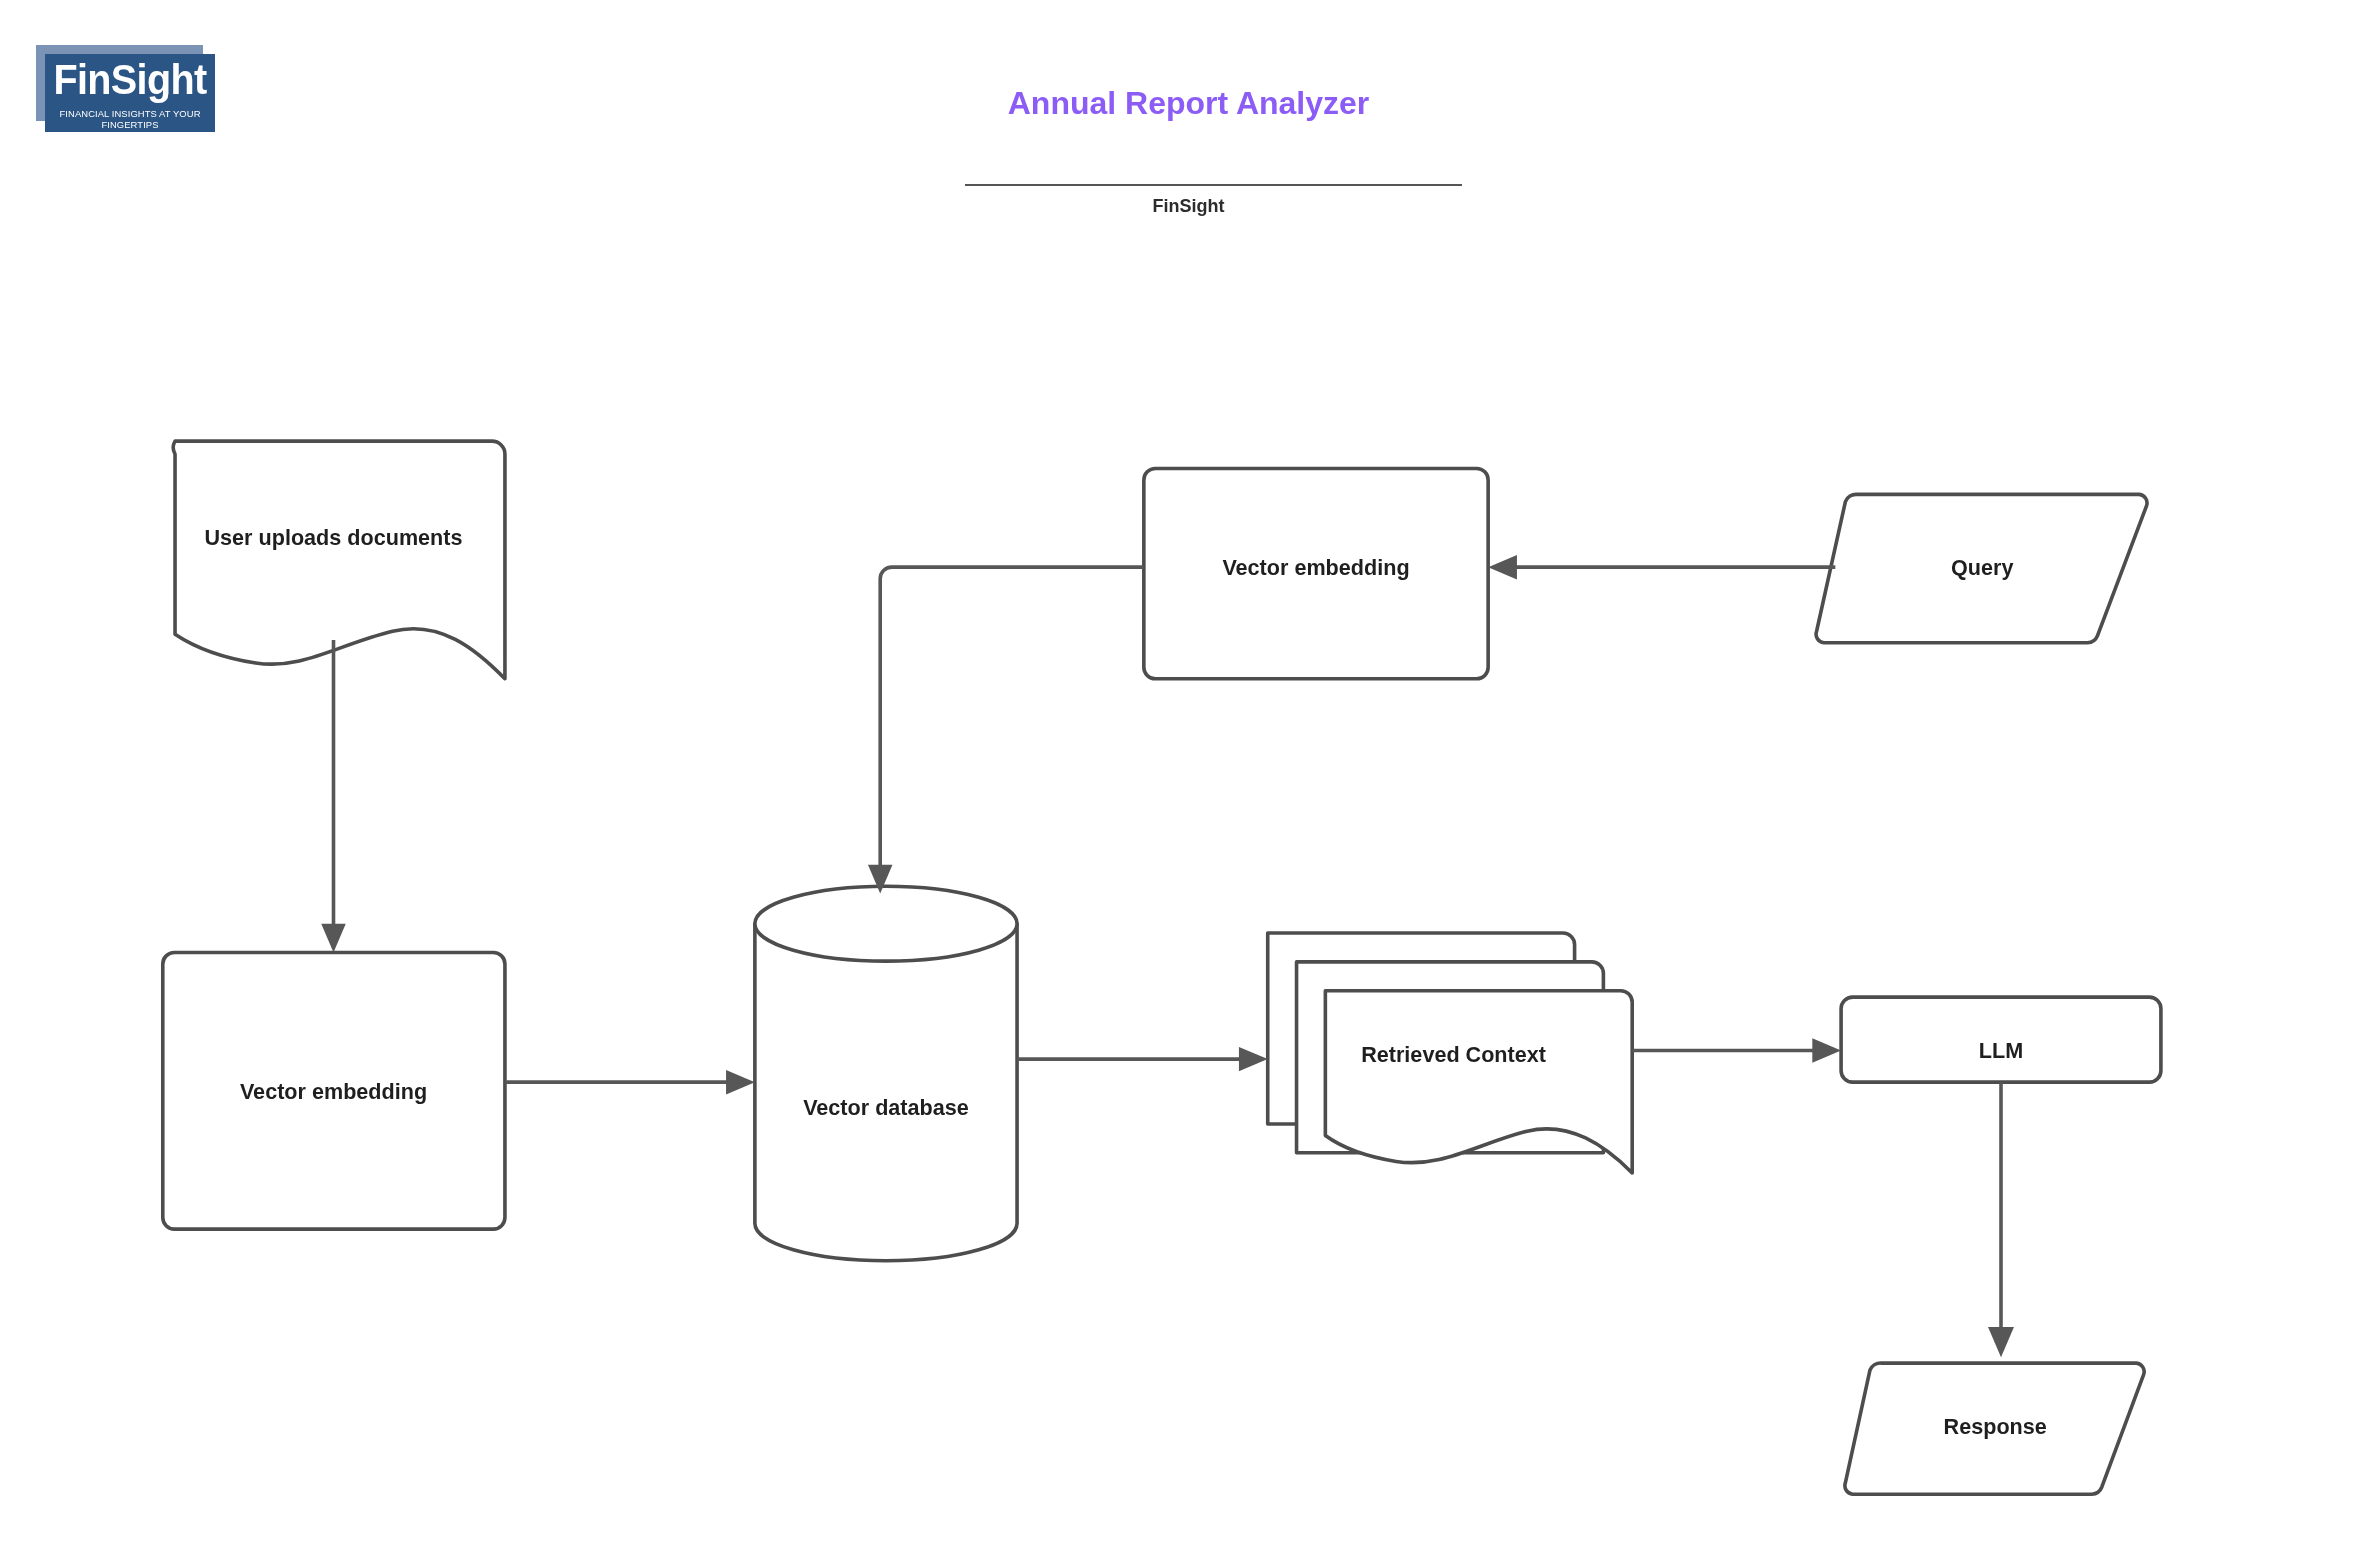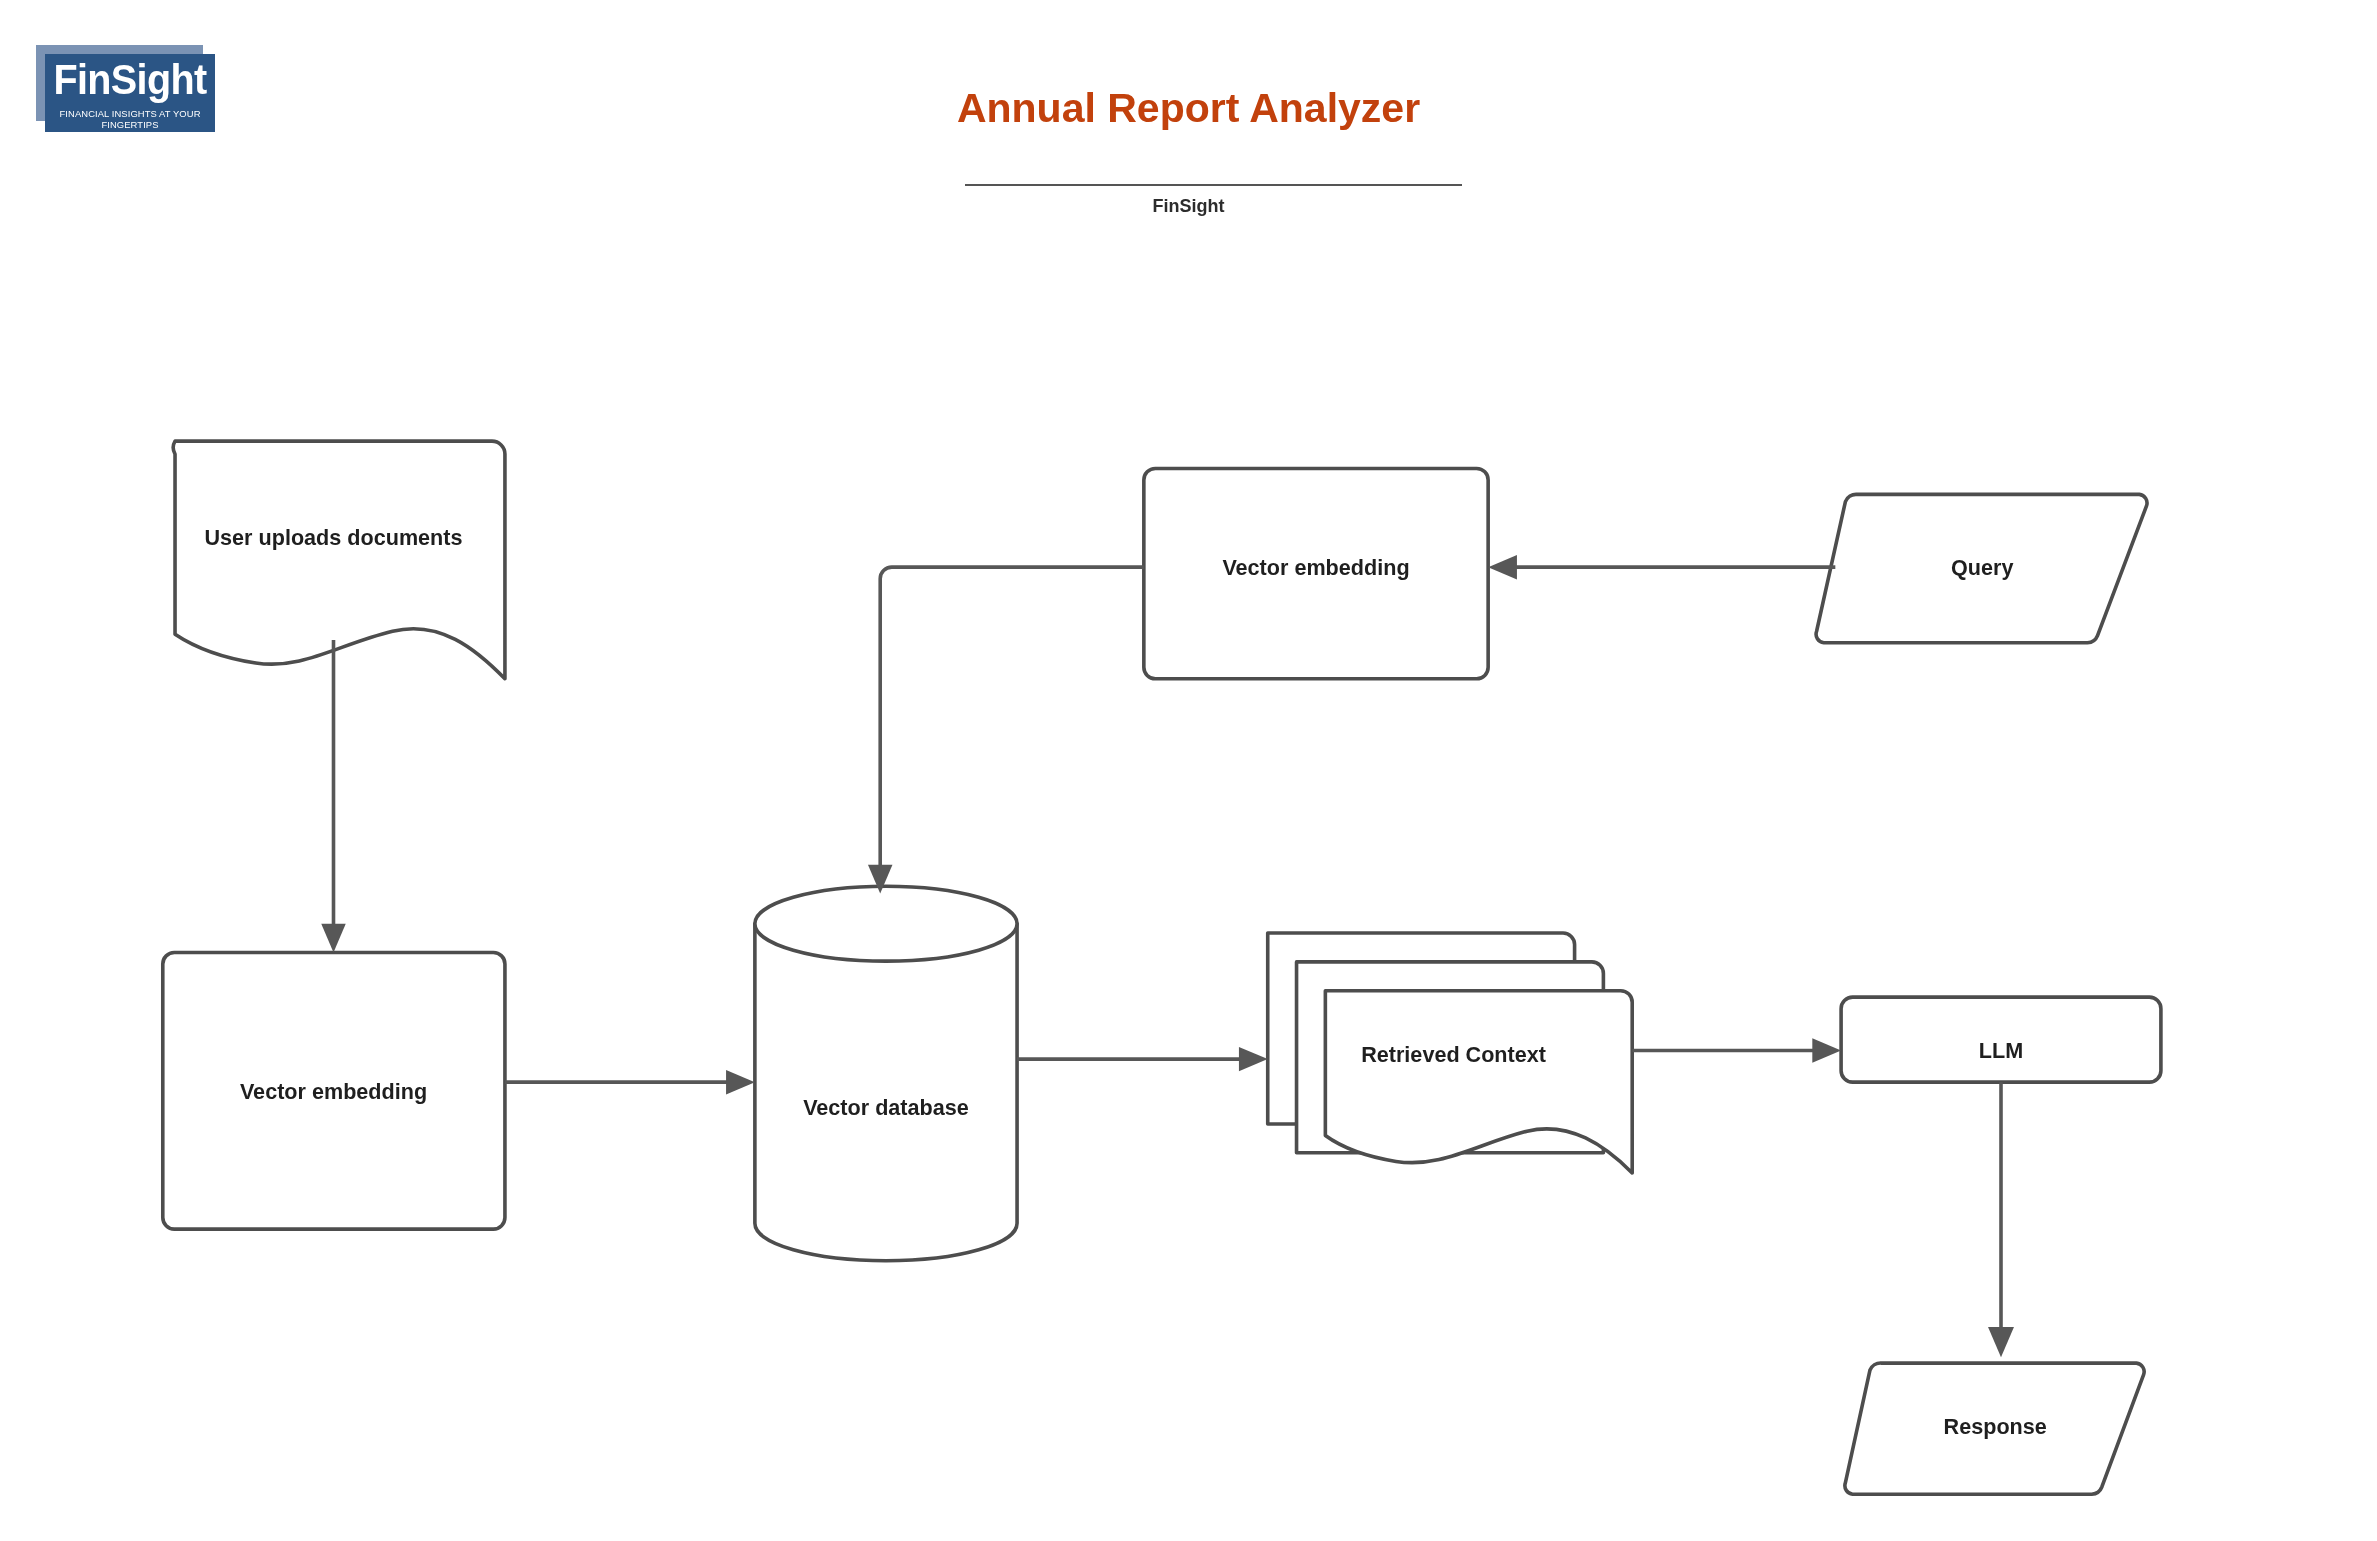--- a/index.html
+++ b/index.html
@@ -67,23 +67,23 @@
     font-size: 9.7px;
     letter-spacing: 0.1px;
     transform: scaleX(0.97);
   }
   #page-title {
     position: absolute;
     left: 0;
     top: 85px;
     width: 2377px;
     text-align: center;
-    font-size: 41px;
-    font-weight: bold;
-    color: #c2410c;
+    font-size: 32px;
+    font-weight: bold;
+    color: #8b5cf6;
     letter-spacing: 0px;
   }
   #title-rule {
     position: absolute;
     left: 965px;
     top: 184px;
     width: 497px;
     height: 2.2px;
     background: #555555;
   }

